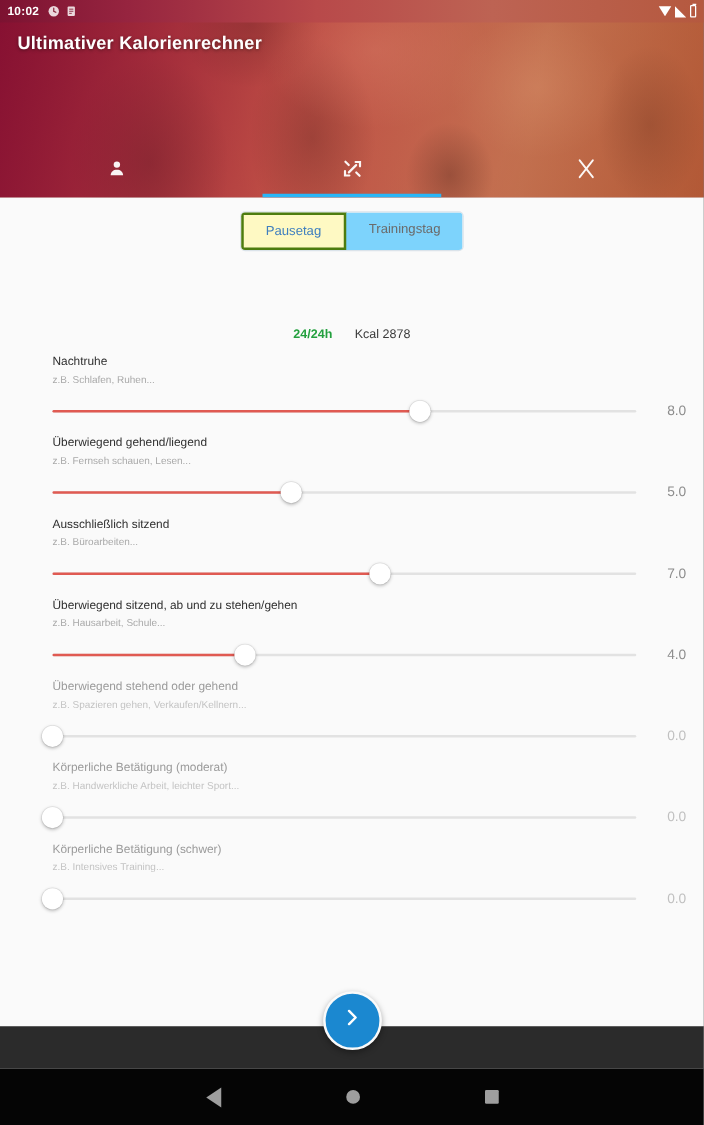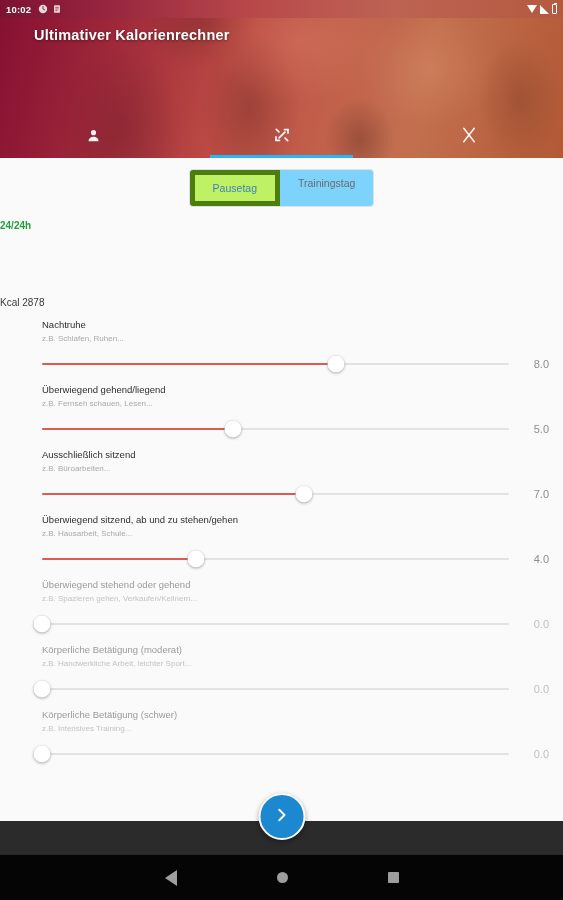--- a/index.html
+++ b/index.html
@@ -49,21 +49,20 @@
       linear-gradient(110deg,#6f1129 0%, #9b2f3d 22%, #bd5a4e 48%, #c2735a 72%, #b05a3c 100%);
   }
   .hero-photo:after {
     content: ""; position: absolute; inset: 0;
     background: linear-gradient(100deg, rgba(140,16,52,.80) 0%, rgba(193,70,63,.55) 40%, rgba(196,110,70,.52) 75%, rgba(180,88,50,.62) 100%);
   }
   .app-title {
     position: absolute; left: 14px; top: 27px; z-index: 3;
     color: #fff; font-size: 14.5px; font-weight: bold; letter-spacing: .2px;
     text-shadow: 0 1px 3px rgba(0,0,0,.45);
-    margin-left: 20px;
   }
   .hdr-tabs {
     position: absolute; left: 0; bottom: 0; width: 563px; height: 42px;
     display: flex; z-index: 4;
   }
   .hdr-tab {
     flex: 1; display: flex; align-items: center; justify-content: center;
     position: relative; cursor: pointer;
   }
   .hdr-tab svg { opacity: .95; }
@@ -81,27 +80,27 @@
   .seg {
     display: flex; border-radius: 3px; overflow: hidden;
     box-shadow: 0 0 0 1px #dbe3ea;
   }
   .seg-btn {
     padding: 7px 18px; font-size: 10.5px; background: #7dd3fc; color: #6b6b6b;
     border-right: 1px solid #dbe3ea; cursor: pointer; white-space: nowrap;
   }
   .seg-btn:last-child { border-right: none; }
   .seg-btn.sel {
-    background: #bef264; color: #3f7fbf; border: 6px solid #4d7c0f; margin: -1px;
+    background: #fef9c3; color: #3f7fbf; border: 3px solid #4d7c0f; margin: -1px;
     border-radius: 3px;
   }
 
   .summary {
     display: flex; justify-content: center; align-items: baseline; gap: 18px;
-    margin-top: 14px; font-size: 10px; flex-direction: column;
+    margin-top: 14px; font-size: 10px;
   }
   .sum-hours { color: #23a03e; font-weight: bold; }
   .sum-kcal { color: #3a3a3a; margin-top: 48px; }
 
   .sliders { margin-top: 10px; }
   .srow { padding: 0 14px; margin-bottom: 8px; position: relative; margin-left: 28px; }
   .srow-title { font-size: 9.5px; color: #2e2e2e; line-height: 14px; }
   .srow-sub { font-size: 8px; color: #a9a9a9; line-height: 12px; margin-top: 1px; }
   .srow.dim .srow-title { color: #9a9a9a; }
   .srow.dim .srow-sub { color: #c3c3c3; }

